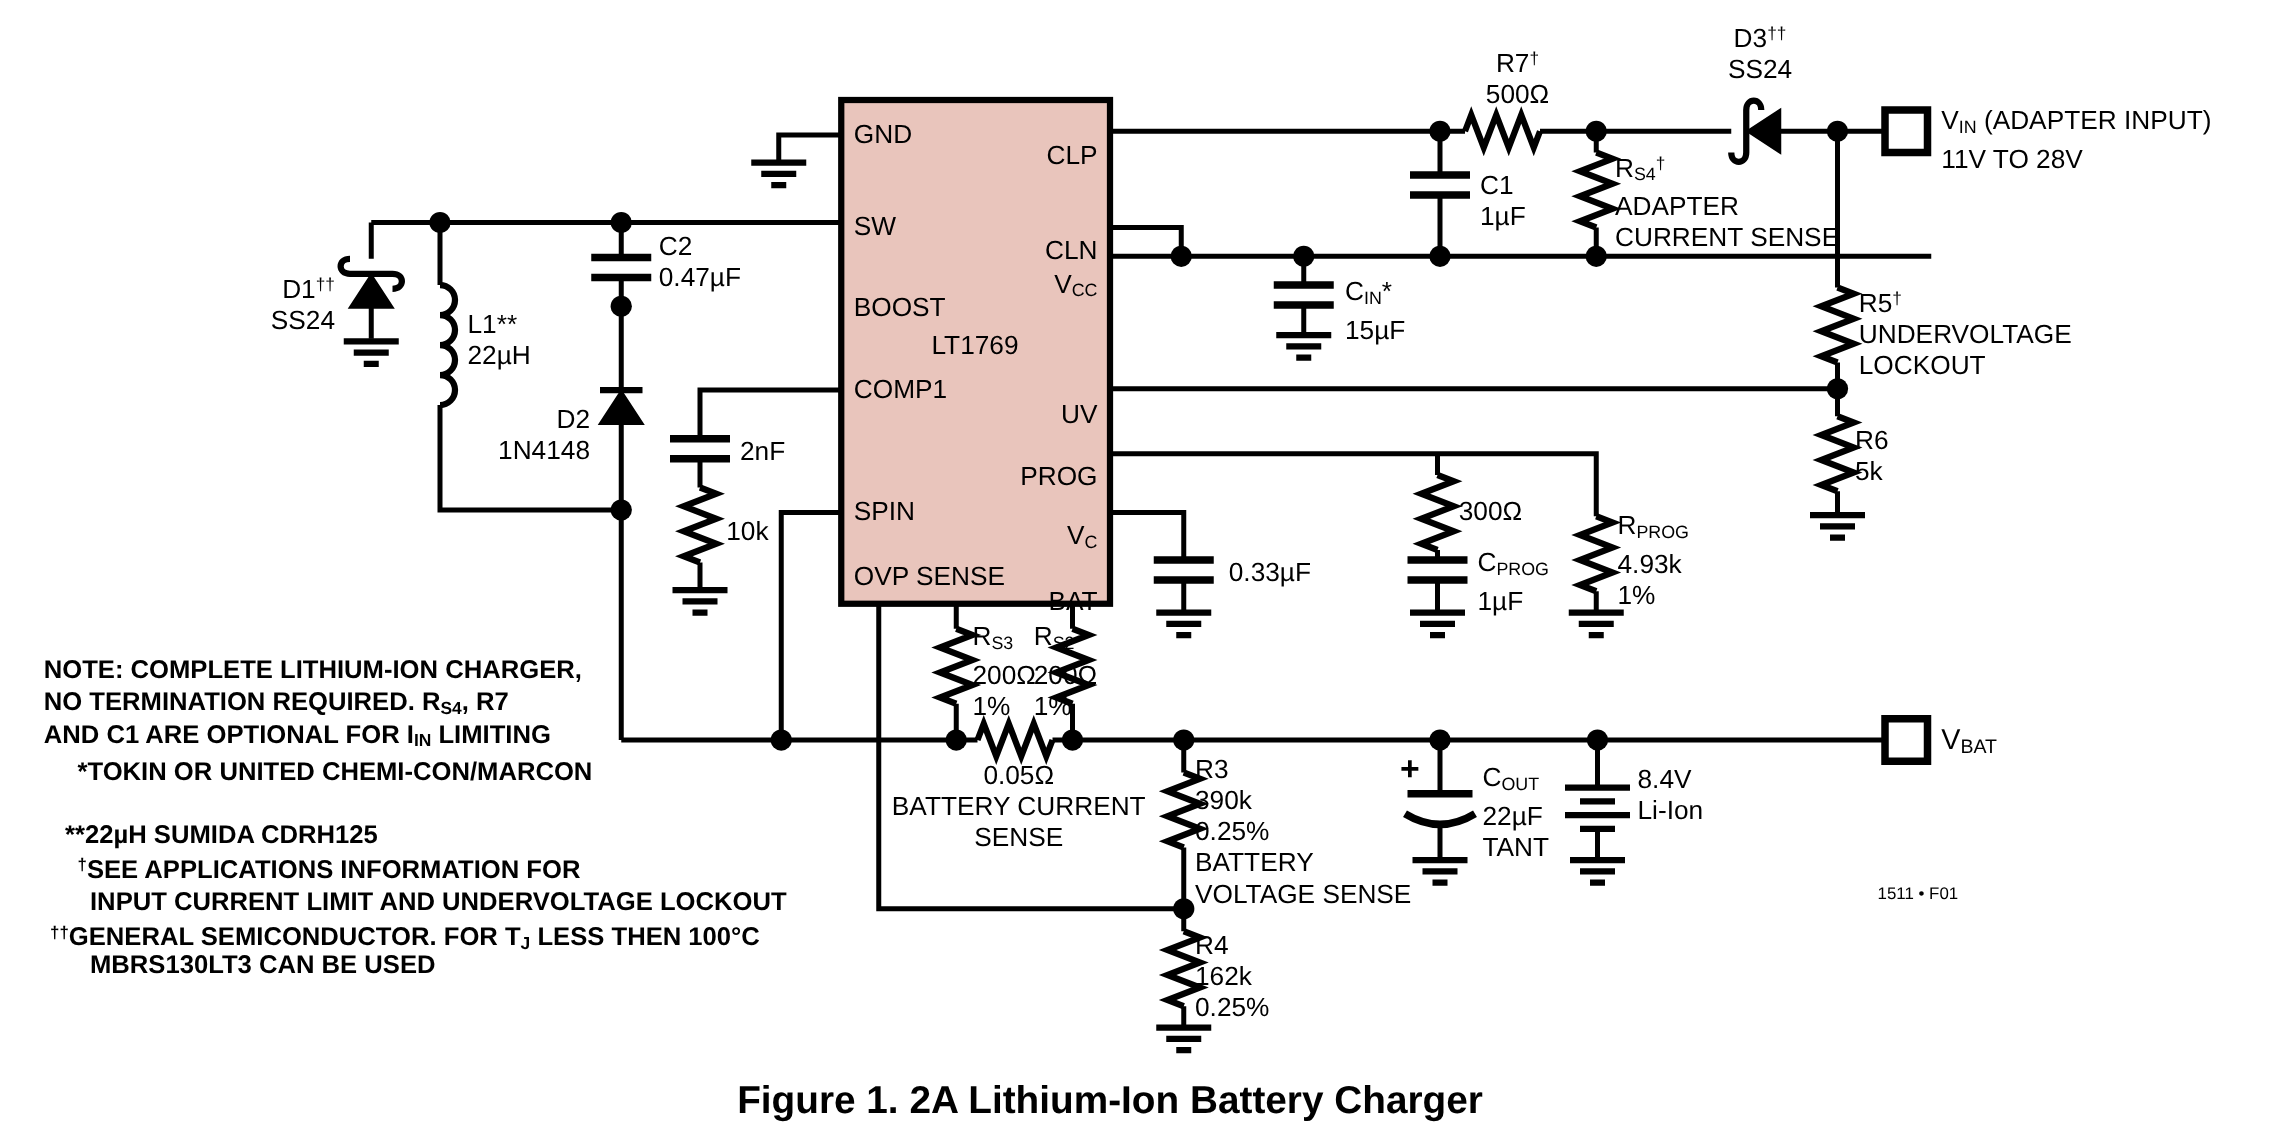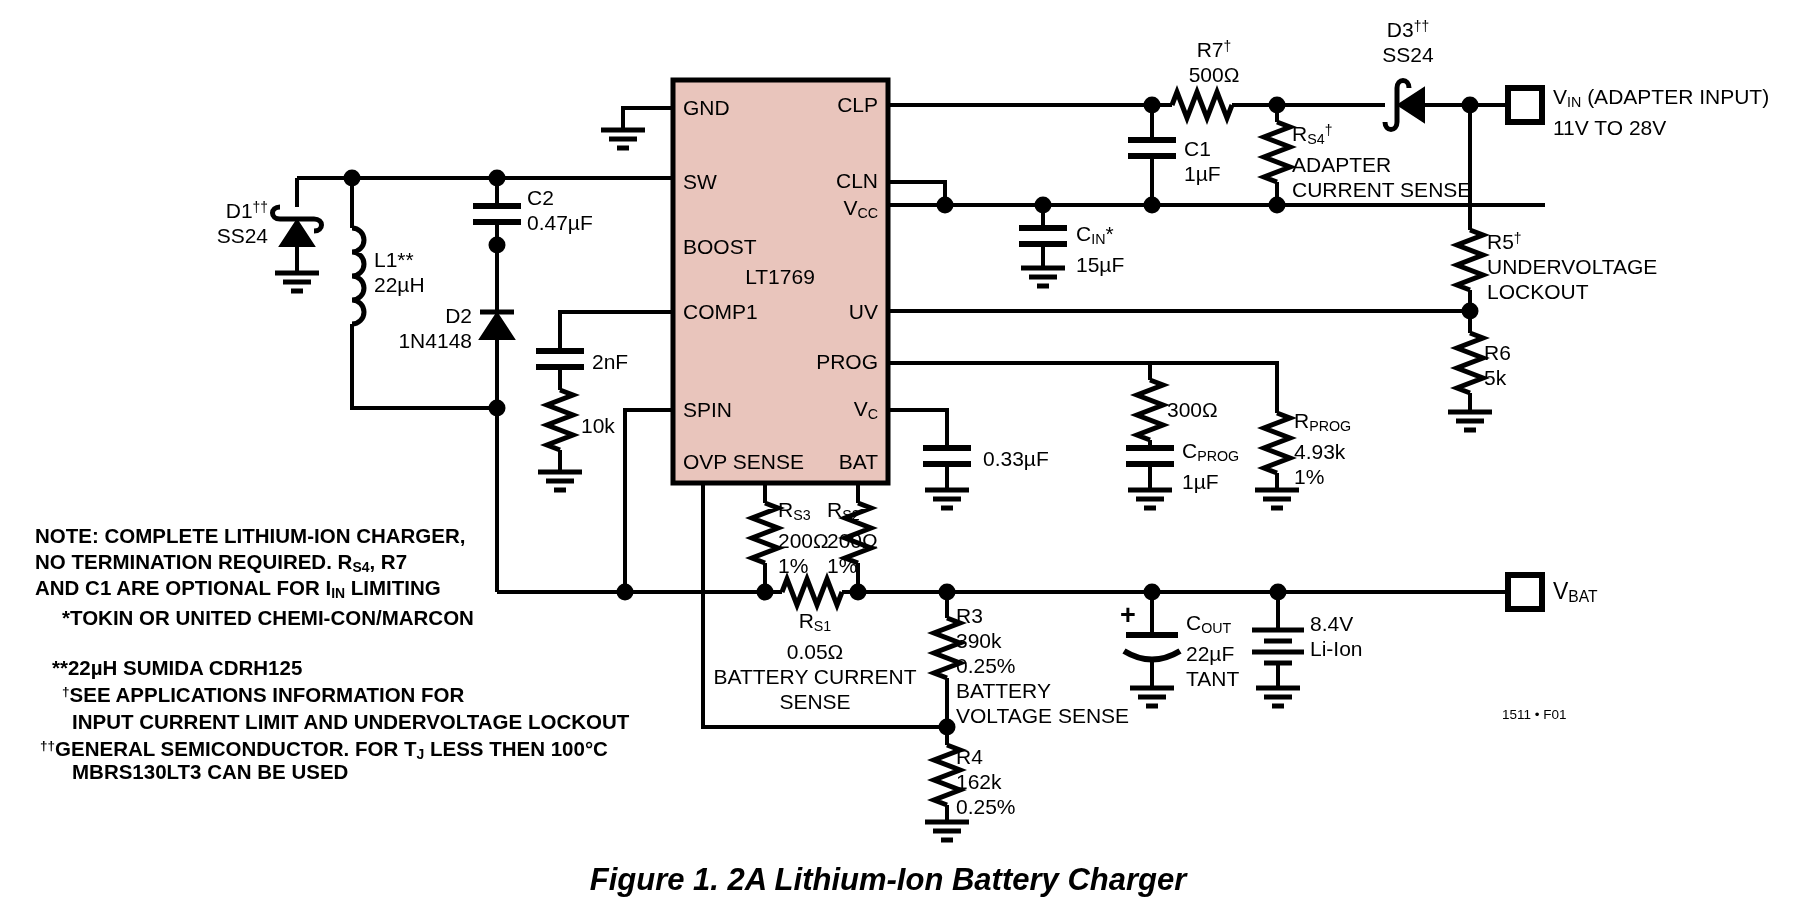--- a/index.html
+++ b/index.html
@@ -1,27 +1,27 @@
 <!DOCTYPE html>
 <html><head>
 <meta charset="utf-8">
 <style>
   html,body{margin:0;padding:0;background:#ffffff;}
   .canvas{position:relative;width:1817px;height:917px;background:#ffffff;overflow:hidden;
           font-family:"Liberation Sans", sans-serif;color:#000;}
   svg.schem{position:absolute;left:0;top:0;}
   .lbl{position:absolute;font-size:21px;line-height:25px;white-space:nowrap;}
-  .rt{text-align:right;}
+  .rt{text-align:right;margin-top:20px;}
   .ctr{text-align:center;}
   .sb{font-size:0.68em;vertical-align:-0.22em;}
   .sp{font-size:0.66em;vertical-align:0.45em;}
   .pin{position:absolute;font-size:21px;line-height:22px;white-space:nowrap;}
   .note-line{position:absolute;font-size:20.5px;line-height:24px;white-space:nowrap;font-weight:bold;}
   .caption{position:absolute;left:338px;top:862px;width:1100px;text-align:center;
-           font-size:31px;font-weight:bold;white-space:nowrap;font-style:italic;}
+           font-size:31px;font-weight:bold;white-space:nowrap;}
   .figcode{position:absolute;left:1502px;top:707px;font-size:13.5px;}
   .plus{position:absolute;left:1120px;top:600px;font-size:27px;font-weight:bold;}
 </style>
 </head>
 <body>
 
 <div class="canvas">
 
   <svg class="schem" width="1817" height="917" viewBox="0 0 1817 917">
     <defs>
@@ -221,21 +221,20 @@
     <div><span>R</span><span class="sb">S3</span></div>
     <div>200Ω</div>
     <div>1%</div>
   </div>
   <div class="lbl" style="left:827px;top:497px">
     <div><span>R</span><span class="sb">S2</span></div>
     <div>200Ω</div>
     <div>1%</div>
   </div>
   <div class="lbl ctr" style="left:700px;top:608px;width:230px">
-    <div><span>R</span><span class="sb">S1</span></div>
     <div>0.05Ω</div>
     <div>BATTERY CURRENT</div>
     <div>SENSE</div>
   </div>
   <div class="lbl" style="left:956px;top:603px">
     <div>R3</div>
     <div>390k</div>
     <div>0.25%</div>
     <div>BATTERY</div>
     <div>VOLTAGE SENSE</div>

